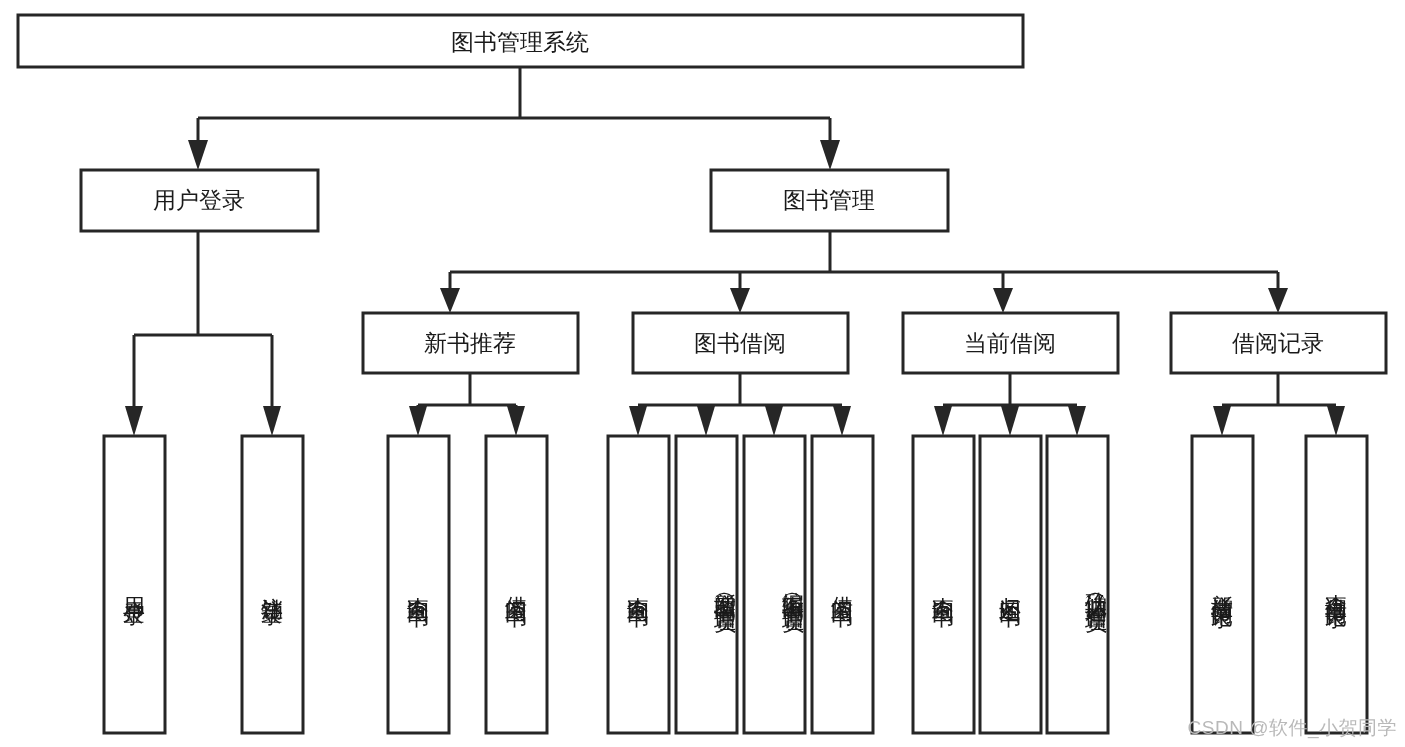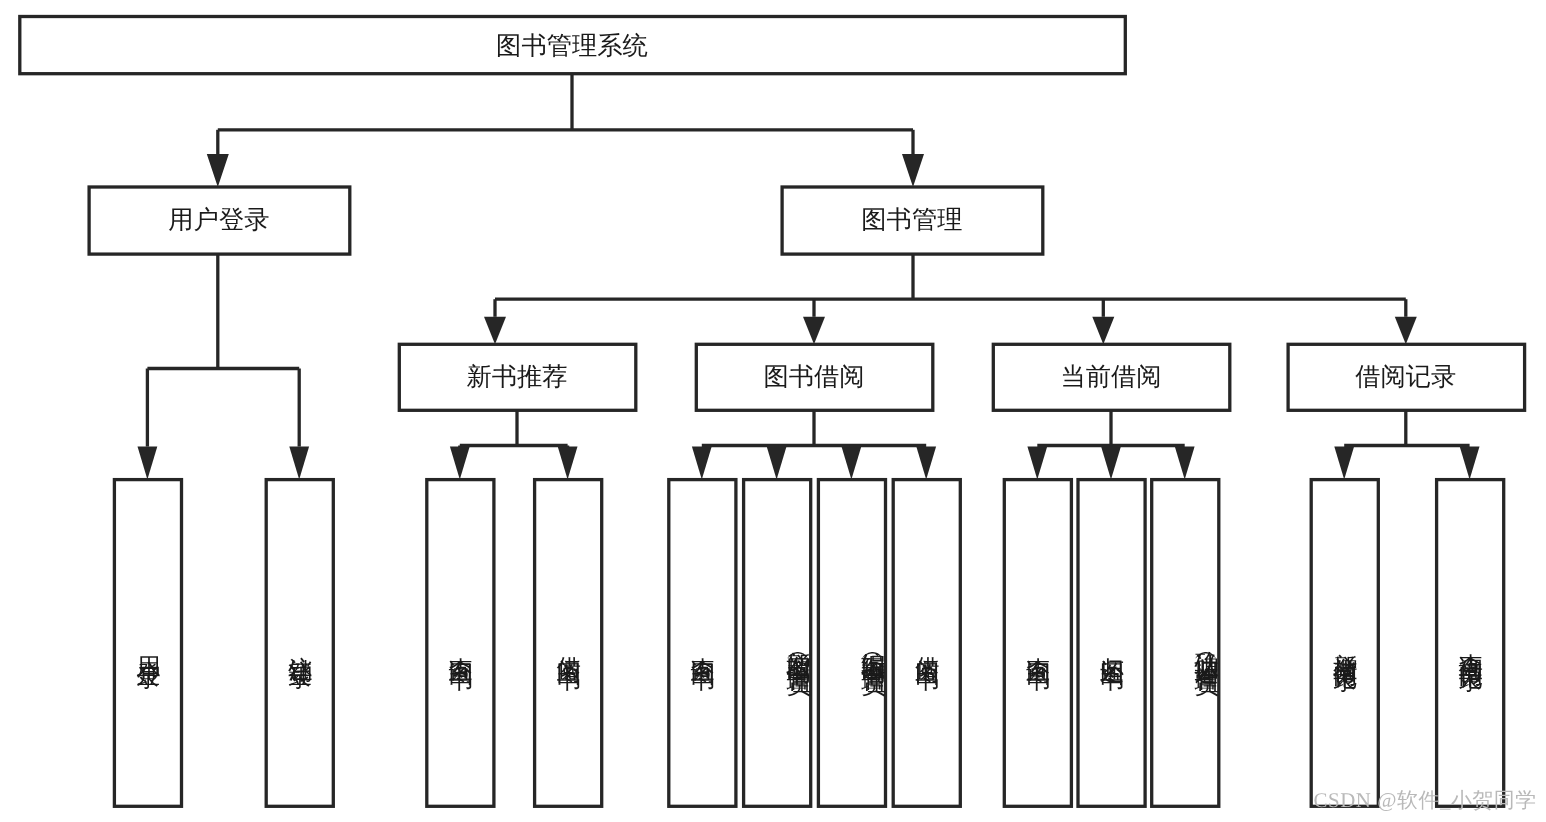--- a/index.html
+++ b/index.html
@@ -61,21 +61,21 @@
     letter-spacing: 3px;
     color: #1a1a1a;
     text-align: center;
     white-space: nowrap;
     pointer-events: none;
   }
   #watermark {
     position: absolute;
     right: 8px;
     bottom: 6px;
-    font-family: Liberation Serif, serif;
+    font-family: Liberation Sans, sans-serif;
     font-size: 19px;
     color: #b9b9b9;
     letter-spacing: 0.5px;
     white-space: nowrap;
   }
 </style>
 </head>
 <body>
 
 <div id="diagram-root">

